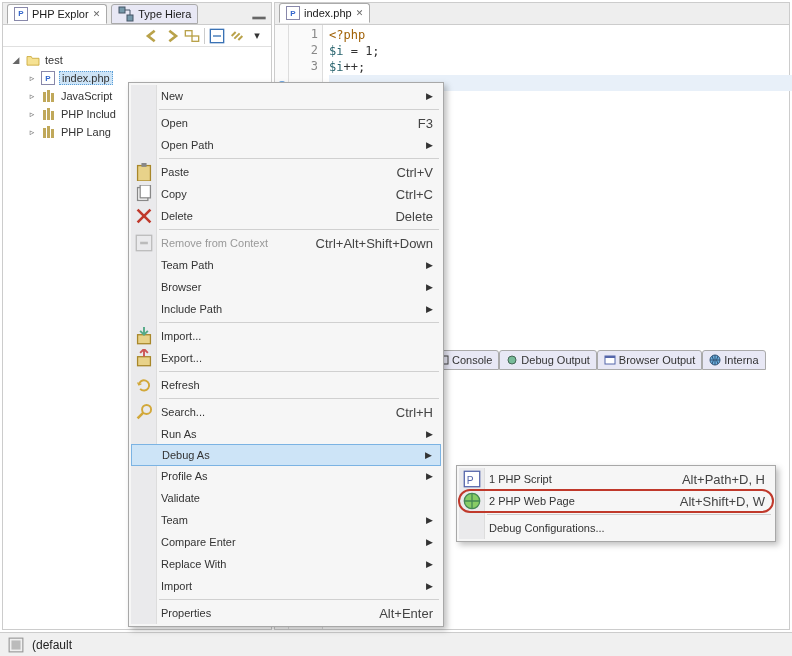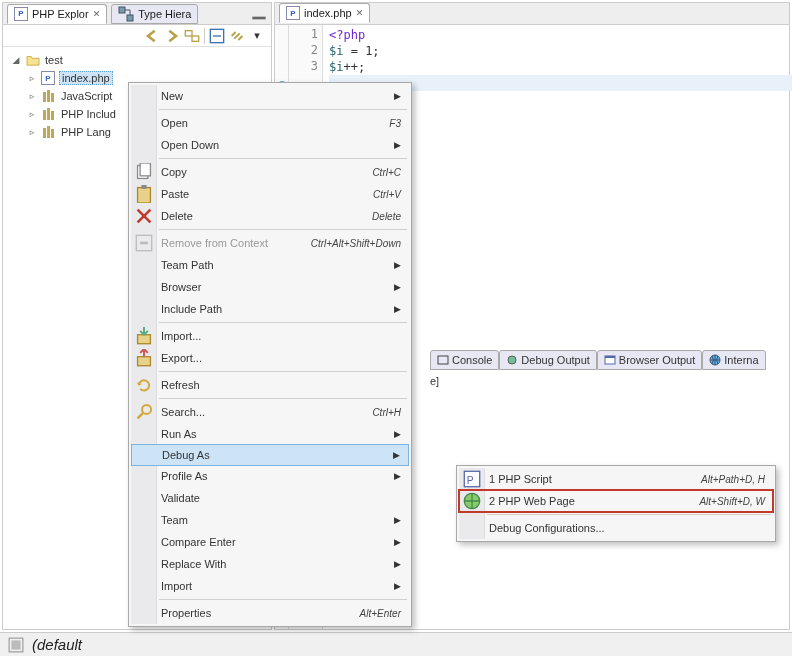--- a/index.html
+++ b/index.html
@@ -33,47 +33,47 @@
   .icon-lib svg { width: 14px; height: 14px; }
 
   .editor-tab-row { display: flex; height: 22px; background: #eee; border-bottom: 1px solid #ccc; }
   .code-area { flex: 1; display: flex; font-family: Consolas, monospace; font-size: 12px; }
   .gutter { width: 34px; border-right: 1px solid #ddd; text-align: right; padding-right: 4px; color: #888; background: #fafafa; padding-top: 2px; }
   .marker-gutter { width: 14px; border-right: 1px solid #ddd; background: #fafafa; padding-top: 2px; }
   .marker { width: 10px; height: 10px; border-radius: 50%; background: #6aa4e0; margin: 6px auto 0;}
   .code { flex: 1; padding: 2px 0 2px 6px; }
   .code .line { height: 16px; line-height: 16px; white-space: pre; }
   .code .line.hl { background: #e8f0f9; margin-right: -6px;}
-  .php-tag { color: #6d28d9; }
+  .php-tag { color: #a16207; }
   .var { color: #27636d; }
   .op { color: #333; }
 
   .bottom-tabs { position: absolute; left: 430px; top: 350px; display: flex; gap: 0; }
   .bottom-tab { display: inline-flex; align-items: center; gap: 3px; height: 20px; border: 1px solid #aaa; border-radius: 3px 3px 0 0; background: #e8e8f5; padding: 0 6px; font-size: 11px; cursor: default; }
   .bottom-output { position: absolute; left: 430px; top: 375px; font-size: 11px; }
 
-  .status-bar { height: 24px; border-top: 1px solid #ccc; display: flex; align-items: center; padding: 0 8px; background: #f0f0f0; font-size: 15px; color: #222; gap: 8px; font-style: italic; }
+  .status-bar { height: 24px; border-top: 1px solid #ccc; display: flex; align-items: center; padding: 0 8px; background: #f0f0f0; font-size: 12px; color: #222; gap: 8px; }
 
   
-  .context-menu { position: absolute; top: 82px; left: 128px; width: 284px; background: #f6f6f6; border: 1px solid #a8a8a8; box-shadow: 3px 3px 6px rgba(0,0,0,0.25); padding: 2px; z-index: 100; }
+  .context-menu { position: absolute; top: 82px; left: 128px; width: 316px; background: #f6f6f6; border: 1px solid #a8a8a8; box-shadow: 3px 3px 6px rgba(0,0,0,0.25); padding: 2px; z-index: 100; }
   .context-menu .menu-icon-col { position: absolute; left: 2px; top: 2px; bottom: 2px; width: 26px; background: #eaeaec; border-right: 1px solid #ddd; }
   .context-menu-items { position: relative; }
   .menu-item { display: flex; align-items: center; height: 22px; padding-left: 30px; padding-right: 8px; cursor: default; position: relative; }
   .menu-item.selected { background: #cde4f7; border: 1px solid #7bb3e3; height: 22px; margin: -1px 0; gap: 12px; }
   .menu-item.disabled { color: #999; justify-content: center; }
   .menu-item .mlabel { flex: 1; }
-  .menu-item .shortcut { color: #444; font-size: 10px; font-style: italic; }
+  .menu-item .shortcut { color: #444; font-size: 13px; }
   .menu-item .submenu-arrow { margin-left: 6px; font-size: 9px; color: #333; }
   .menu-item .micon { position: absolute; left: 4px; width: 18px; height: 18px; display: inline-flex; align-items: center; justify-content: center; }
   .menu-sep { height: 1px; background: #d0d0d0; margin: 2px 2px 2px 28px; }
 
   
   .submenu { position: absolute; top: 465px; left: 456px; width: 320px; background: #f6f6f6; border: 1px solid #a8a8a8; box-shadow: 3px 3px 6px rgba(0,0,0,0.25); padding: 2px; z-index: 110; }
   .submenu .menu-icon-col { position: absolute; left: 2px; top: 2px; bottom: 2px; width: 26px; background: #eaeaec; border-right: 1px solid #ddd; }
-  .submenu .menu-item.highlighted { outline: 2px solid #c0392b; outline-offset: -1px; }
+  .submenu .menu-item.highlighted { outline: 2px solid #c0392b; outline-offset: -1px; border-radius: 11px; }
   .submenu .sub-icon { position: absolute; left: 4px; width: 18px; height: 18px; display: inline-flex; align-items: center; justify-content: center; }
 
   .mini-icon { display: inline-block; width: 12px; height: 12px; }
 </style>
 </head>
 <body>
 
 <div class="main-layout">
 
   <div class="left-panel">
@@ -260,43 +260,43 @@
       <div class="menu-item">
         <span class="mlabel">New</span>
         <span class="submenu-arrow">▶</span>
       </div>
       <div class="menu-sep"></div>
       <div class="menu-item">
         <span class="mlabel">Open</span>
         <span class="shortcut">F3</span>
       </div>
       <div class="menu-item">
-        <span class="mlabel">Open Down</span>
-        <span class="submenu-arrow">▶</span>
-      </div>
-      <div class="menu-sep"></div>
+        <span class="mlabel">Open Path</span>
+        <span class="submenu-arrow">▶</span>
+      </div>
+      <div class="menu-sep"></div>
+      <div class="menu-item">
+        <span class="micon">
+          <svg viewBox="0 0 14 14">
+            <rect x="2" y="2" width="10" height="12" fill="#e8d28a" stroke="#a8872a"></rect>
+            <rect x="5" y="0" width="4" height="3" fill="#888"></rect>
+          </svg>
+        </span>
+        <span class="mlabel">Paste</span>
+        <span class="shortcut">Ctrl+V</span>
+      </div>
       <div class="menu-item">
         <span class="micon">
           <svg viewBox="0 0 14 14">
             <rect x="2" y="2" width="8" height="10" fill="#fff" stroke="#888"></rect>
             <rect x="4" y="0" width="8" height="10" fill="#fff" stroke="#888"></rect>
           </svg>
         </span>
         <span class="mlabel">Copy</span>
         <span class="shortcut">Ctrl+C</span>
-      </div>
-      <div class="menu-item">
-        <span class="micon">
-          <svg viewBox="0 0 14 14">
-            <rect x="2" y="2" width="10" height="12" fill="#e8d28a" stroke="#a8872a"></rect>
-            <rect x="5" y="0" width="4" height="3" fill="#888"></rect>
-          </svg>
-        </span>
-        <span class="mlabel">Paste</span>
-        <span class="shortcut">Ctrl+V</span>
       </div>
       <div class="menu-item">
         <span class="micon">
           <svg viewBox="0 0 14 14">
             <line x1="2" y1="2" x2="12" y2="12" stroke="#c0392b" stroke-width="2"></line>
             <line x1="12" y1="2" x2="2" y2="12" stroke="#c0392b" stroke-width="2"></line>
           </svg>
         </span>
         <span class="mlabel">Delete</span>
         <span class="shortcut">Delete</span>

